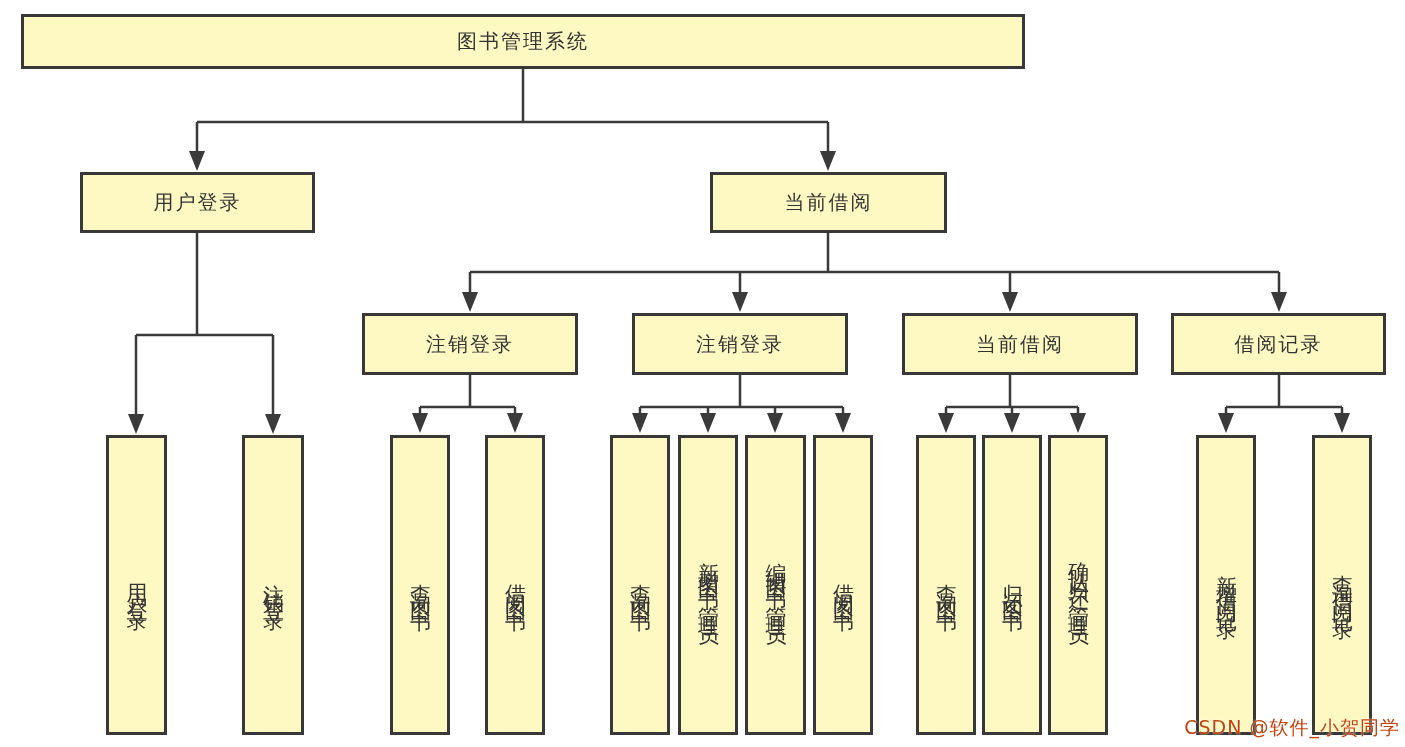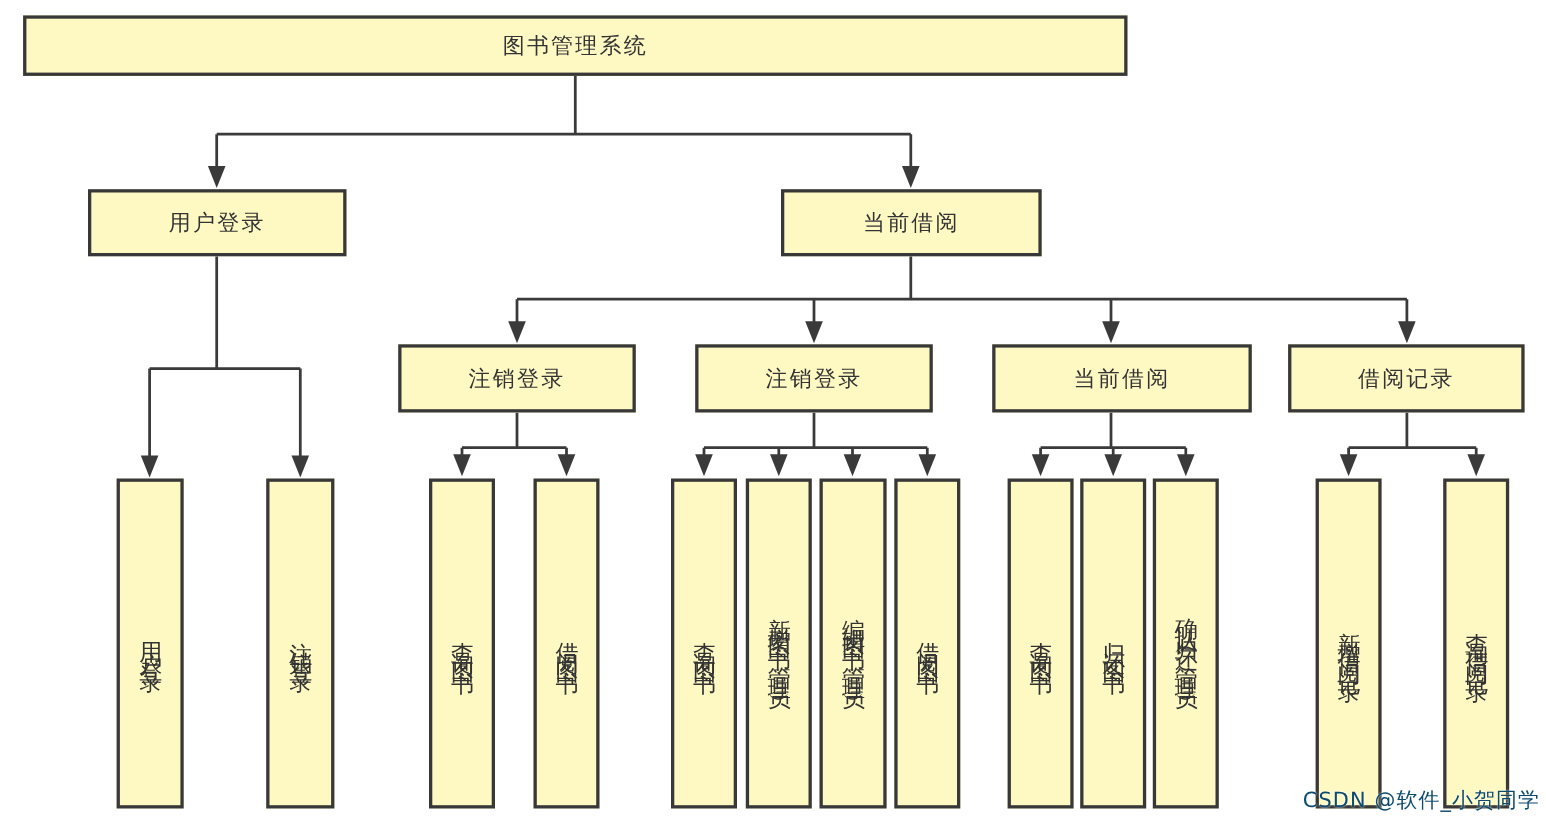--- a/index.html
+++ b/index.html
@@ -41,21 +41,21 @@
     letter-spacing: 9px;
     line-height: 1;
     white-space: nowrap;
   }
   .watermark {
     position: absolute;
     right: 5px;
     bottom: 6px;
     font-size: 19px;
     letter-spacing: 1px;
-    color: #0c4a6e;
+    color: #c2410c;
     text-shadow: 0 0 2px #ffffff;
     z-index: 5;
     white-space: nowrap;
   }
 </style>
 </head>
 <body>
 
 <div class="canvas">
 

